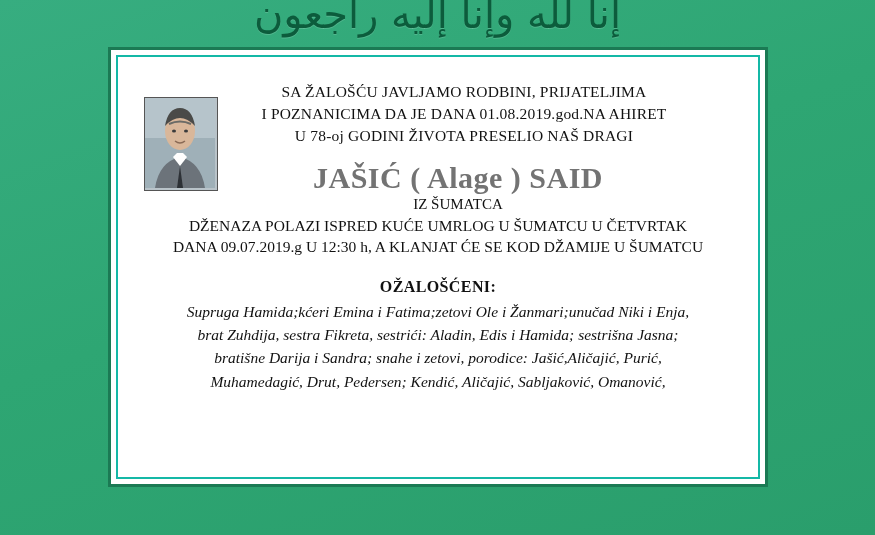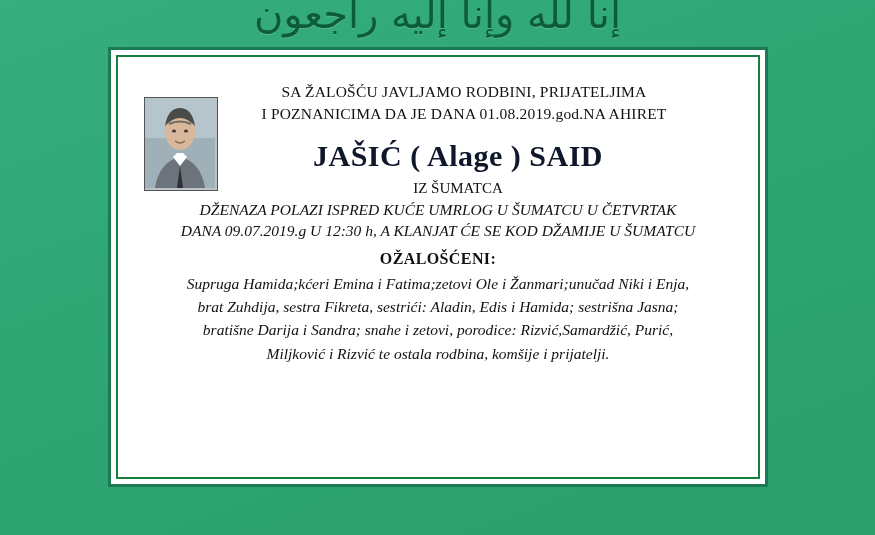--- a/index.html
+++ b/index.html
@@ -40,21 +40,21 @@
     width: 660px;
     height: 440px;
     background: #ffffff;
     border: 3px solid #1b7a54;
     box-sizing: border-box;
     padding: 5px;
   }
   .notice-inner {
     width: 100%;
     height: 100%;
-    border: 2px solid #15803d;
+    border: 2px solid #14b8a6;
     box-sizing: border-box;
     padding: 12px 22px 10px 22px;
     position: relative;
   }
   .photo {
     position: absolute;
     left: 26px;
     top: 40px;
     width: 72px;
     height: 92px;
@@ -70,47 +70,46 @@
     color: #111;
     letter-spacing: 0.2px;
     margin: 12px 0 0 0;
     padding-left: 52px;
   }
   .intro div { white-space: nowrap; }
   .name {
     text-align: center;
     font-size: 30px;
     font-weight: bold;
-    color: #0f172a;
+    color: #737373;
     margin: 14px 0 0 0;
     padding-left: 40px;
     letter-spacing: 0.5px;
   }
   .from {
     text-align: center;
     font-size: 15px;
     color: #111;
-    margin-top: 7px;
+    margin-top: 1px;
     padding-left: 40px;
   }
   .details {
     text-align: center;
     font-size: 15.5px;
     line-height: 1.35;
     color: #111;
     margin-top: 3px;
-    font-style: italic;
   }
   .details div { white-space: nowrap; }
   .mourners-title {
     text-align: center;
     font-weight: bold;
     font-size: 16px;
     color: #111;
-    margin-top: 8px;
+    margin-top: 20px;
     letter-spacing: 0.4px;
   }
   .mourners-body {
     text-align: center;
     font-style: italic;
     font-size: 15.5px;
     line-height: 1.5;
     color: #111;
     margin-top: 4px;
   }
@@ -138,34 +137,35 @@
           <path d="M30 43 q5 4 10 0" stroke="#8a6a55" stroke-width="1.4" fill="none"></path>
           <path d="M10 90 q4 -26 25 -31 q21 5 25 31z" fill="#6c737a"></path>
           <path d="M28 59 l7 9 l7 -9 l-4 -4 h-6z" fill="#ffffff"></path>
           <path d="M35 68 l-3 22 h6z" fill="#2d3136"></path>
         </svg>
       </div>
 
       <div class="intro">
         <div>SA ŽALOŠĆU JAVLJAMO RODBINI, PRIJATELJIMA</div>
         <div>I POZNANICIMA DA JE DANA 01.08.2019.god.NA AHIRET</div>
+        <div>U 78-oj GODINI ŽIVOTA PRESELIO NAŠ  DRAGI</div>
       </div>
 
       <div class="name">JAŠIĆ  ( Alage )  SAID</div>
       <div class="from">IZ ŠUMATCA</div>
 
       <div class="details">
         <div>DŽENAZA POLAZI ISPRED KUĆE UMRLOG U ŠUMATCU  U  ČETVRTAK</div>
         <div>DANA 09.07.2019.g U 12:30 h, A KLANJAT ĆE SE KOD DŽAMIJE U ŠUMATCU</div>
       </div>
 
       <div class="mourners-title">OŽALOŠĆENI:</div>
 
       <div class="mourners-body">
         <div>Supruga Hamida;kćeri Emina i Fatima;zetovi Ole i Žanmari;unučad Niki i Enja,</div>
         <div>brat Zuhdija, sestra Fikreta, sestrići: Aladin, Edis i Hamida; sestrišna Jasna;</div>
-        <div>bratišne Darija i Sandra; snahe i zetovi, porodice: Rizvić,Samardžić, Purić,</div>
-        <div>Miljković i Rizvić te ostala rodbina, komšije i prijatelji.</div>
+        <div>bratišne Darija i Sandra; snahe i zetovi, porodice: Jašić,Aličajić, Purić,</div>
+        <div>Muhamedagić, Drut, Pedersen; Kendić, Aličajić, Sabljaković, Omanović,</div>
       </div>
 
     </div>
   </div>
 </div>
 
 </body></html>

